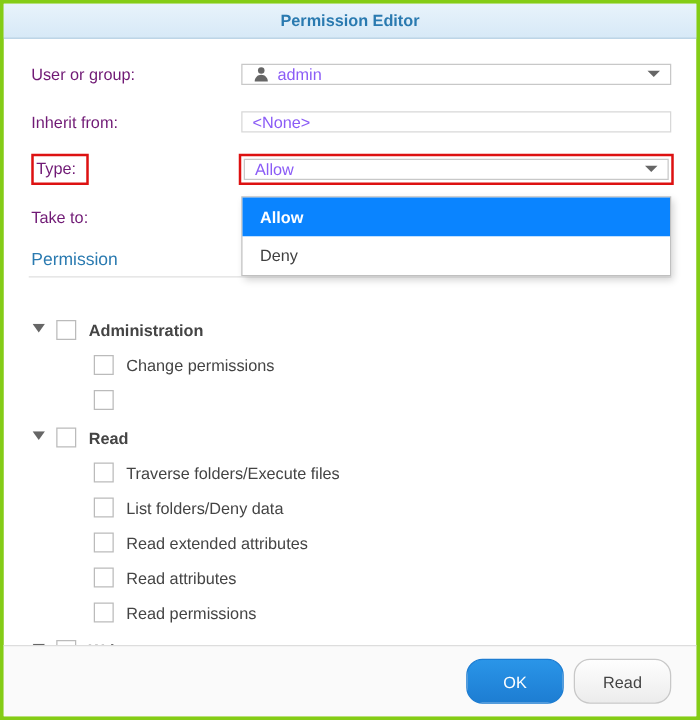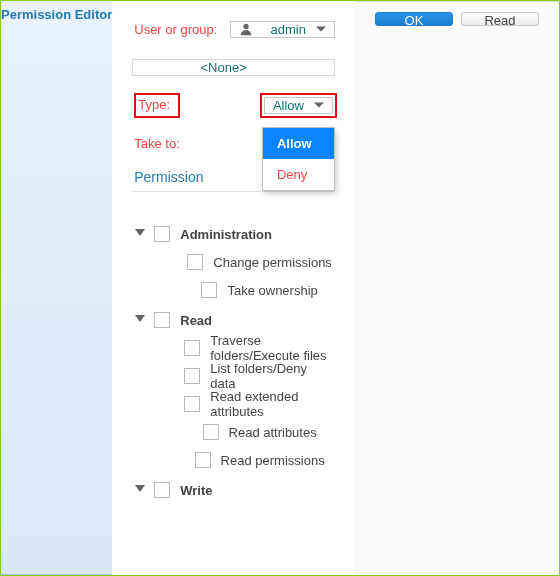--- a/index.html
+++ b/index.html
@@ -9,23 +9,23 @@
     color: #333;
     background: #fff;
     width: 560px;
     height: 576px;
     overflow: hidden;
     position: relative;
   }
   .window {
     width: 560px;
     height: 576px;
-    border: 1px solid #84cc16;
-    display: flex;
-    flex-direction: row;
+    border: 3px solid #84cc16;
+    display: flex;
+    flex-direction: column;
     background: #fff;
   }
   .titlebar {
     background: linear-gradient(#e8f3fb, #d7e9f7);
     border-bottom: 1px solid #a8c8e0;
     text-align: center;
     padding: 6px 0;
     color: #2a7ab0;
     font-weight: bold;
     font-size: 13px;
@@ -37,38 +37,37 @@
     overflow: hidden;
   }
   .form-row {
     display: flex;
     align-items: center;
     margin-bottom: 10px;
     min-height: 28px;
   }
   .form-label {
     width: 170px;
-    color: #ef4444;
+    color: #701a75;
     padding-left: 2px;
   }
   .form-field {
     flex: 1;
     position: relative;
   }
   .dropdown {
     border: 1px solid #c8c8c8;
     height: 17px;
     display: flex;
     align-items: center;
     padding: 0 28px 0 8px;
     background: #fff;
     cursor: pointer;
-    color: #0f766e;
+    color: #8b5cf6;
     position: relative;
-    gap: 12px;
   }
   .dropdown .caret {
     position: absolute;
     right: 8px;
     top: 50%;
     transform: translateY(-50%);
     width: 0; height: 0;
     border-left: 5px solid transparent;
     border-right: 5px solid transparent;
     border-top: 5px solid #666;
@@ -118,57 +117,57 @@
     width: 16px; height: 16px;
     border: 1px solid #bbb;
     margin-right: 10px;
     background: #fff;
     flex-shrink: 0;
     cursor: pointer;
   }
   .tree-label { color: #444; }
   .tree-label.bold { font-weight: bold; }
   .children { margin-left: 28px; }
-  .children .tree-row { padding-left: 22px; justify-content: center; }
+  .children .tree-row { padding-left: 22px; }
   .footer {
     border-top: 1px solid #ddd;
     padding: 10px 20px;
     display: flex;
     justify-content: flex-end;
     gap: 8px;
     background: #fafafa;
   }
   .btn {
     min-width: 78px;
-    height: 14px;
+    height: 36px;
     border: 1px solid #c8c8c8;
     background: linear-gradient(#fefefe, #ececec);
     color: #444;
-    border-radius: 3px;
+    border-radius: 13px;
     cursor: pointer;
     font-size: 13px;
   }
   .btn-primary {
     background: linear-gradient(#2a95e8, #1d7dd2);
     border: 1px solid #1d7dd2;
     color: #fff;
   }
   
   .dropdown-panel {
     position: absolute;
     left: 0; right: 0;
     top: 30px;
     background: #fff;
     border: 1px solid #c0c0c0;
     box-shadow: 2px 3px 6px rgba(0,0,0,0.18);
     z-index: 20;
   }
   .dropdown-item {
     padding: 8px 14px;
-    color: #ef4444;
+    color: #404040;
     cursor: pointer;
   }
   .dropdown-item.selected {
     background: #0a84ff;
     color: #fff;
     font-weight: bold;
   }
 </style>
 </head>
 <body>
@@ -190,22 +189,23 @@
                 <path d="M2 15c0-3.3 2.7-6 6-6s6 2.7 6 6" fill="#666"></path>
               </svg>
           </span>
           <span>admin</span>
           <span class="caret"></span>
         </div>
       </div>
     </div>
 
     <div class="form-row">
+      <div class="form-label">Inherit from:</div>
       <div class="form-field">
-        <div class="dropdown" style="border-color:#d8d8d8;justify-content:center;">
+        <div class="dropdown" style="border-color:#d8d8d8;">
           <span>&lt;None&gt;</span>
         </div>
       </div>
     </div>
 
     <div class="form-row">
       <div class="form-label">
         <span class="highlight-label">Type:</span>
       </div>
       <div class="form-field">
@@ -242,21 +242,20 @@
           <span class="chk"></span>
           <span class="tree-label bold">Administration</span>
         </div>
         <div class="children">
           <div class="tree-row">
             <span class="chk"></span>
             <span class="tree-label">Change permissions</span>
           </div>
           <div class="tree-row">
             <span class="chk"></span>
-            <span class="tree-label">Take ownership</span>
           </div>
         </div>
       </div>
 
       <div class="tree-group">
         <div class="tree-row">
           <span class="tree-toggle">
             <svg viewBox="0 0 10 10">
                 <polygon points="0,0 10,0 5,7"></polygon>
               </svg>

